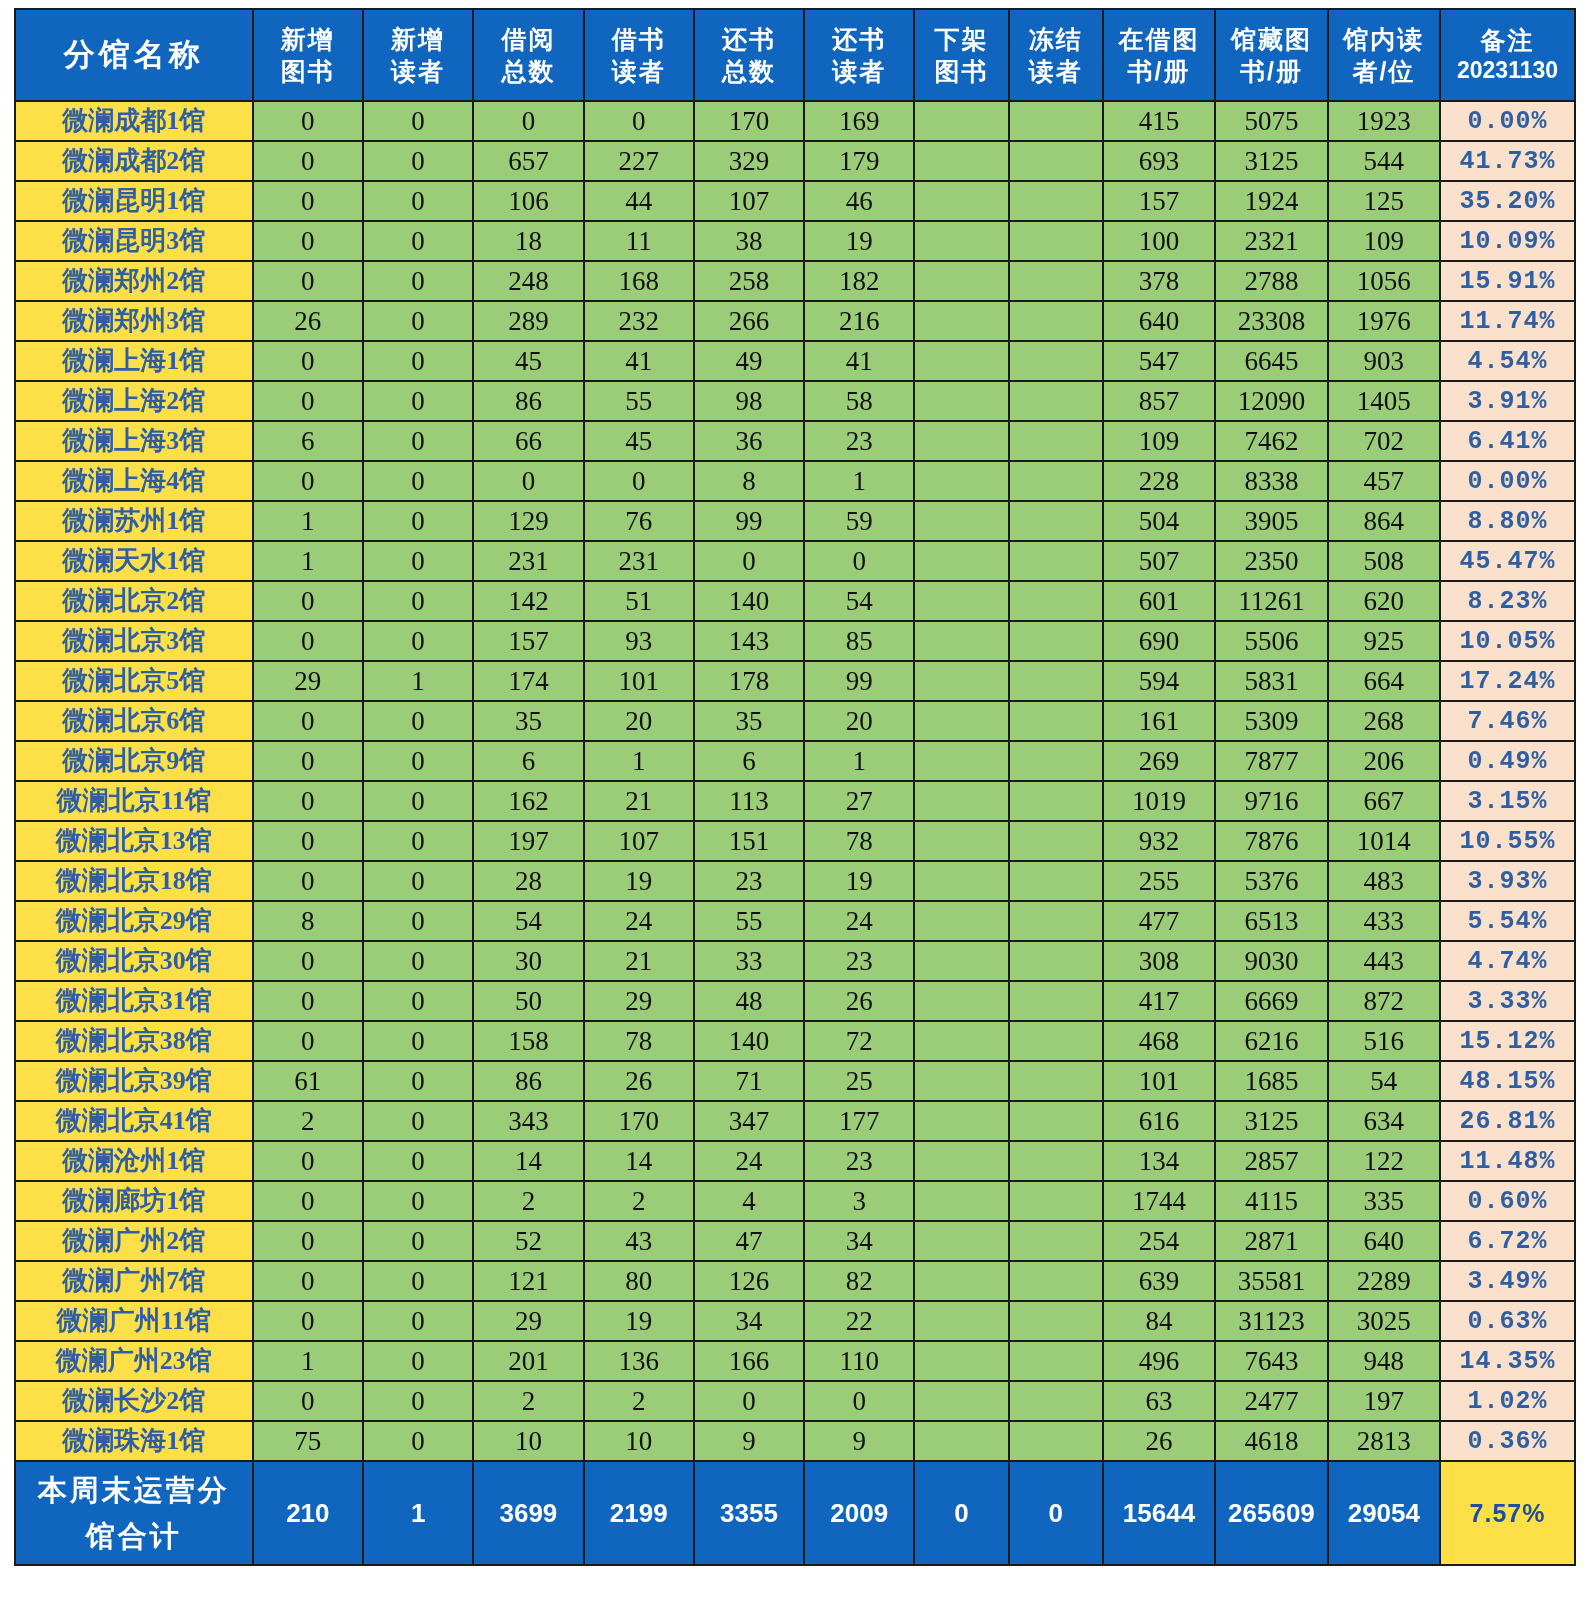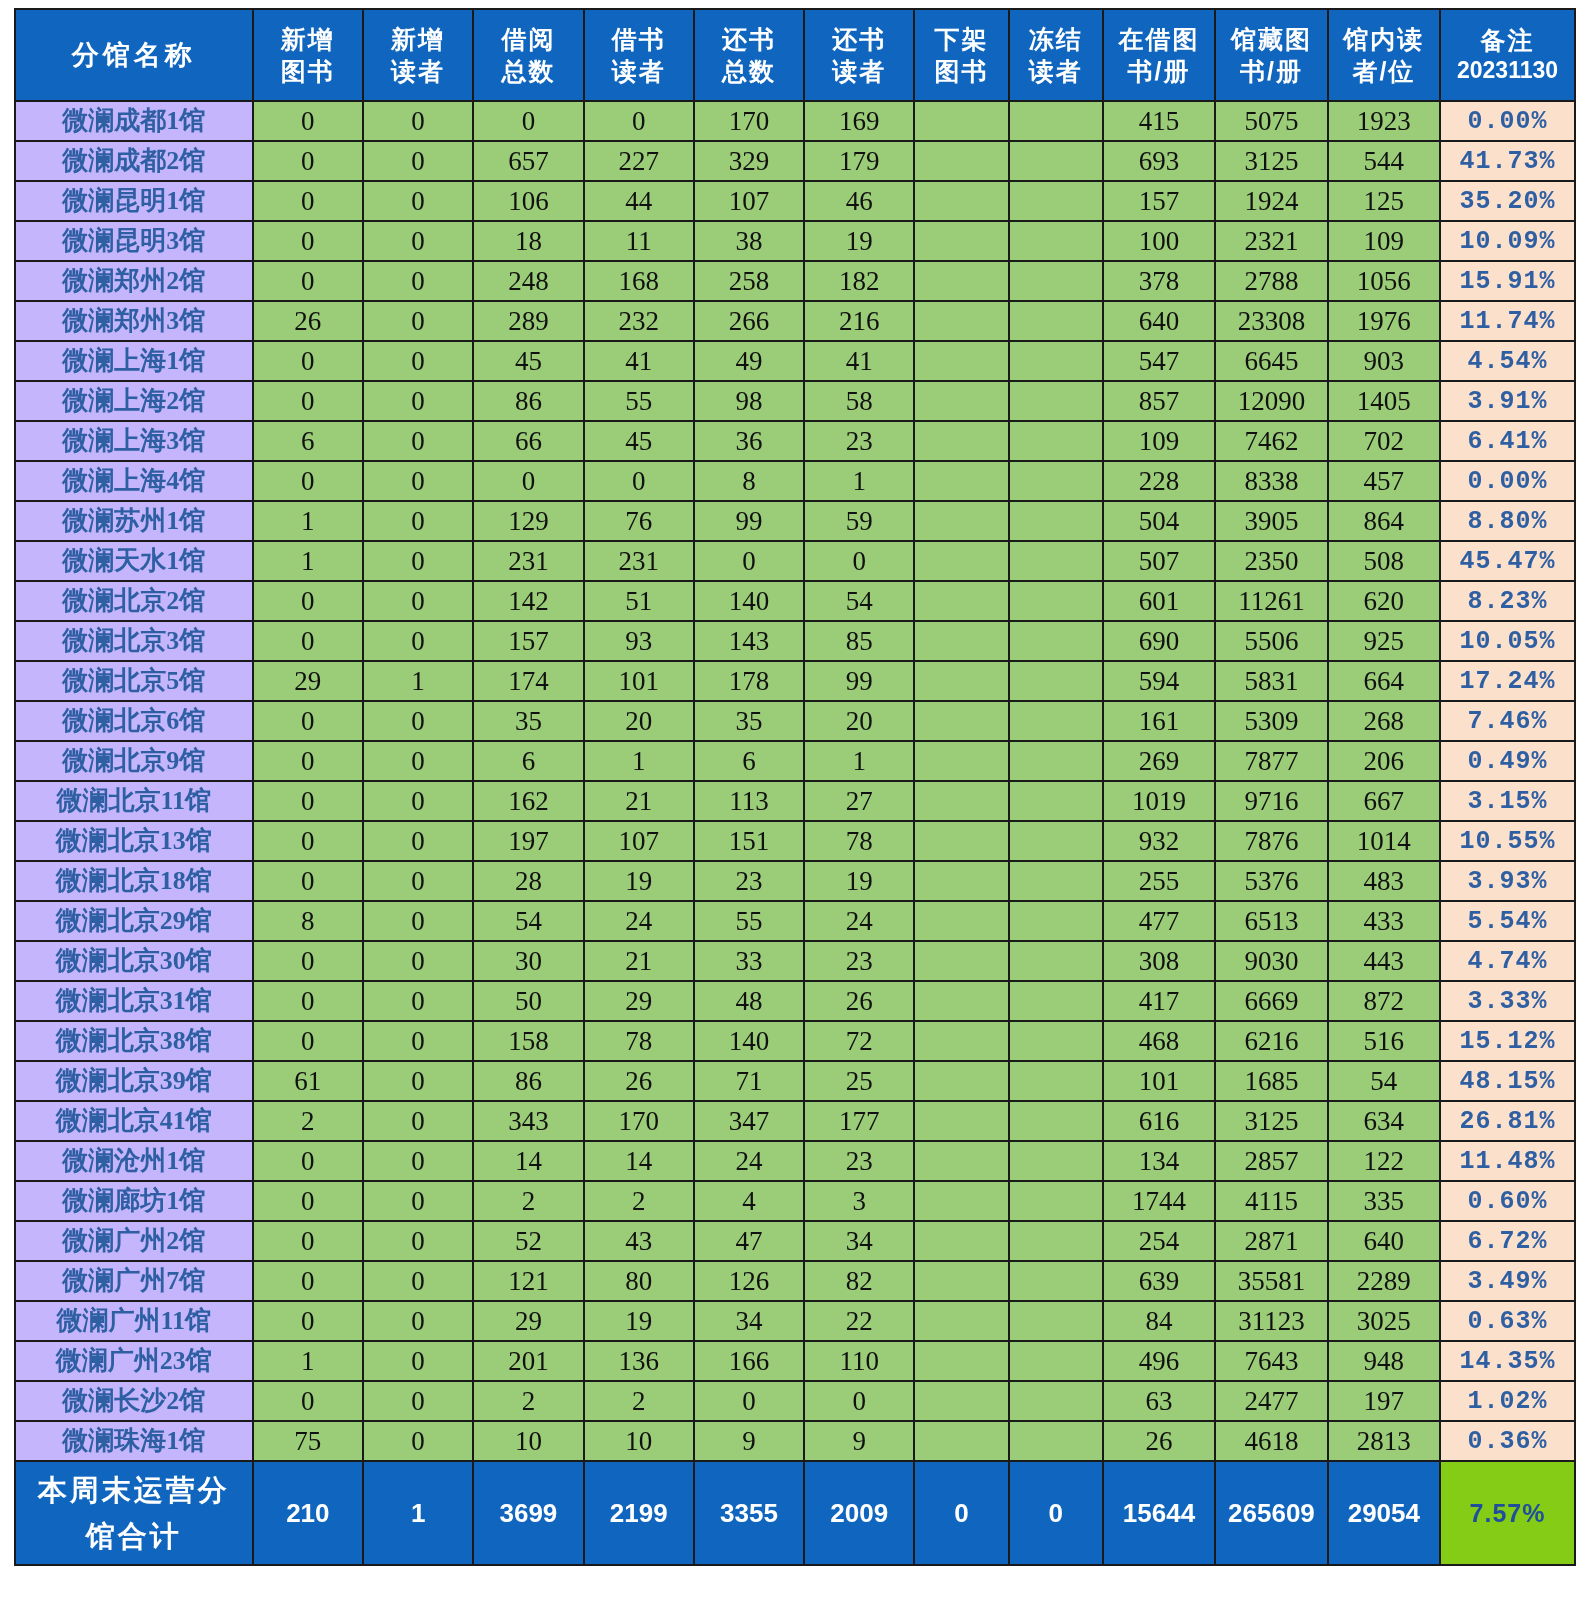--- a/index.html
+++ b/index.html
@@ -33,27 +33,27 @@
     background:#1066BE;
     color:#ffffff;
     font-weight:bold;
     height:90px;
     font-size:25px;
     letter-spacing:2px;
     line-height:1.28;
     font-family:"Liberation Sans","DejaVu Sans",sans-serif;
   }
   thead th .hl{display:block;}
-  thead th.h-name{font-size:27px;letter-spacing:4px;}
+  thead th.h-name{font-size:31px;letter-spacing:4px;}
   thead th.h-note .hl2{font-size:23px;letter-spacing:0px;}
 
   
   tbody tr{height:40px;}
   td.name{
-    background:#c4b5fd;
+    background:#fde047;
     color:#2E5FA3;
     font-size:26px;
     font-weight:bold;
     letter-spacing:0px;
     line-height:1.0;
     font-family:"Liberation Serif","DejaVu Serif",serif;
     white-space:nowrap;
   }
   td.name.two-line{
     line-height:1.0;
@@ -85,21 +85,21 @@
     font-size:26px;
     font-family:"Liberation Sans","DejaVu Sans",sans-serif;
   }
   tr.total td.t-name{
     font-size:29px;
     letter-spacing:3px;
     line-height:1.25;
     font-family:"Liberation Serif","DejaVu Serif",serif;
   }
   tr.total td.t-note{
-    background:#84cc16;
+    background:#fde047;
     color:#1F4E9C;
     font-size:25px;
     letter-spacing:1px;
   }
 </style>
 </head>
 <body>
 
 <div id="wrap">
   <table>

